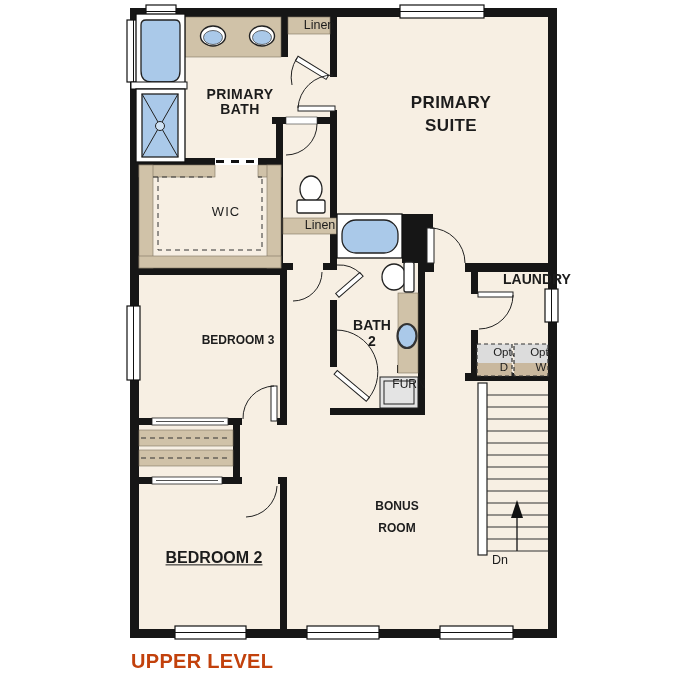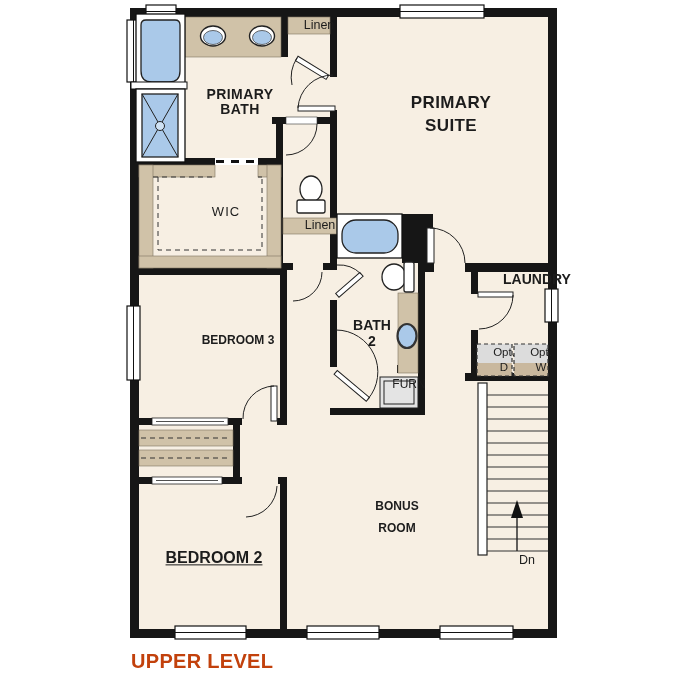--- a/index.html
+++ b/index.html
@@ -15,21 +15,21 @@
   .lbl-linen1{left:309px;top:26px;font-size:12.5px;}
   .lbl-linen2{left:310px;top:226px;font-size:12.5px;}
   .lbl-bedroom3{left:212px;top:340px;font-size:12px;margin-left:16px;}
   .lbl-bedroom2{left:204px;top:558px;font-size:16px;text-decoration:underline;}
   .lbl-bath2{left:362px;top:333px;font-size:14px;line-height:16px;}
   .lbl-laundry{left:527px;top:280px;font-size:14px;}
   .lbl-bonus{left:387px;top:517px;font-size:12px;line-height:22px;}
   .lbl-furn{left:399px;top:384px;font-size:12px;}
   .lbl-optd{left:494px;top:360px;font-size:11.5px;line-height:15px;}
   .lbl-optw{left:531px;top:360px;font-size:11.5px;line-height:15px;}
-  .lbl-dn{left:517px;top:561px;font-size:12.5px;text-align:center;}
+  .lbl-dn{left:490px;top:561px;font-size:12.5px;text-align:center;}
   .plan-title{position:absolute;left:131px;top:650px;font-size:20px;font-weight:bold;
               letter-spacing:.3px;color:#c2410c;}
 </style>
 </head>
 <body>
 
 <div class="canvas">
 
   <svg width="687" height="687" viewBox="0 0 687 687">
 

